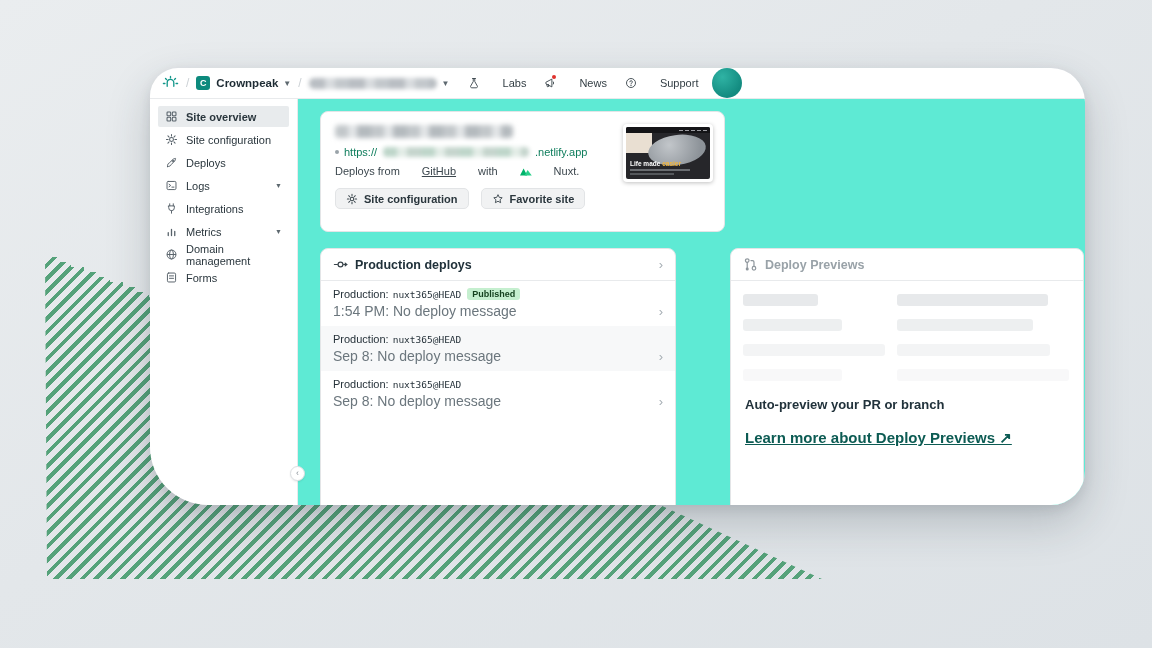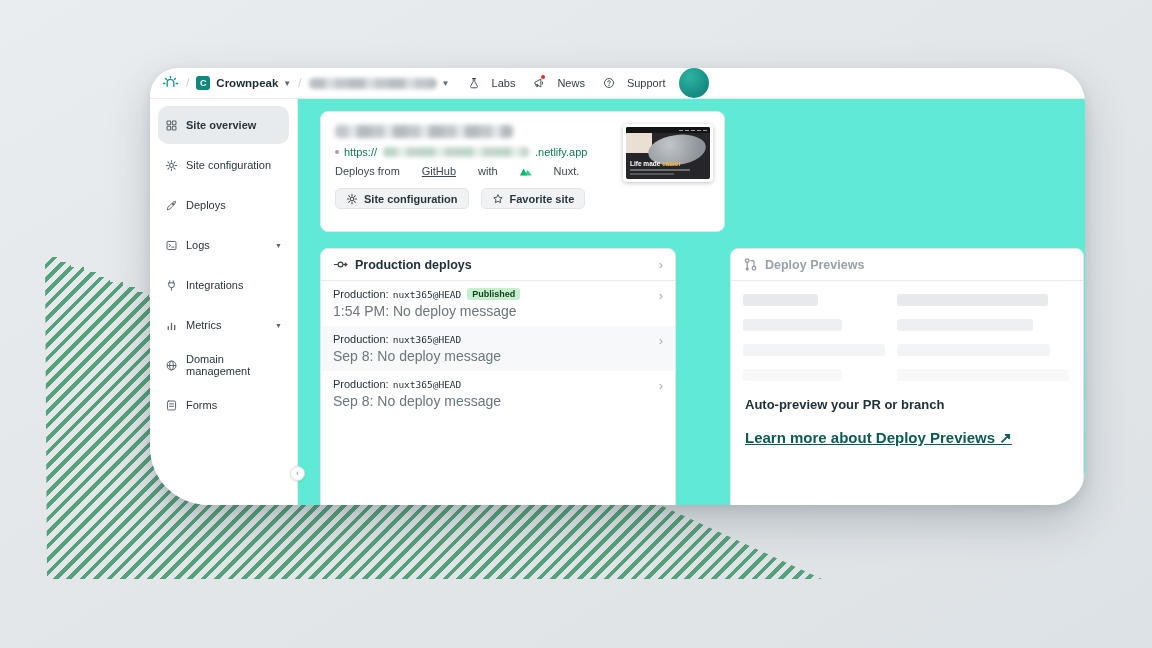--- a/index.html
+++ b/index.html
@@ -27,32 +27,32 @@
   .crumb-sep { color:#ccd1d5; font-size:12px; margin:0 7px; }
   .team-badge { width:14px; height:14px; border-radius:3px; background:#0d8a7d; color:#fff;
     font-size:9px; font-weight:bold; display:flex; align-items:center; justify-content:center; margin-right:6px; }
   .team-name { font-size:11.5px; font-weight:bold; color:#1e2c34; }
   .chev-down { font-size:8px; color:#5d686f; margin-left:5px; }
   .crumb-group { display:flex; align-items:center; cursor:pointer; }
   .blur-pill { width:128px; height:11px; border-radius:5px; filter:blur(2.2px);
     background:repeating-linear-gradient(90deg,#b9bec3 0 16px,#d8dbde 16px 26px,#c3c8cc 26px 40px); }
   .search { margin-left:auto; width:224px; height:19px; border:1px solid #d3d7da; border-radius:5px;
     display:flex; align-items:center; padding:0 8px; color:#868f95; font-size:10.5px; gap:5px; background:#fff; }
-  .nav-item { display:flex; align-items:center; gap:12px; font-size:11px; color:#333e44;
+  .nav-item { display:flex; align-items:center; gap:23px; font-size:11px; color:#333e44;
     margin-left:18px; cursor:pointer; position:relative; }
   .nav-item svg { display:block; }
   .news-dot { position:absolute; left:8px; top:-2px; width:4px; height:4px; border-radius:50%; background:#e0322d; }
   .avatar { width:30px; height:30px; border-radius:50%; margin-left:14px; margin-right:-13px; flex:none;
     background:radial-gradient(circle at 35% 30%, #2fb3a4 0%, #138b80 70%); }
 
   
   .app-body { display:flex; height:406px; position:relative; }
   .sidebar { width:147px; flex:none; padding:7px 8px; }
-  .side-item { display:flex; align-items:center; height:38px; margin-bottom:2px; padding:0 7px;
-    border-radius:10px; font-size:11px; color:#2a363d; cursor:pointer; }
+  .side-item { display:flex; align-items:center; height:21px; margin-bottom:2px; padding:0 7px;
+    border-radius:2px; font-size:11px; color:#2a363d; cursor:pointer; }
   .side-item.active { background:#e8ebed; font-weight:bold; }
   .side-item .ico { width:13px; height:13px; margin-right:8px; color:#57626a; flex:none; }
   .side-item .grow { flex:1; }
   .side-chev { font-size:7px; color:#5d686f; }
   .divider { width:1px; background:#e8eaec; }
   .collapse-btn { position:absolute; left:140px; top:367px; width:15px; height:15px; border-radius:50%;
     background:#fff; border:1px solid #dcdfe2; color:#8a939a; font-size:9px; line-height:13px;
     text-align:center; box-shadow:0 1px 2px rgba(0,0,0,.08); cursor:pointer; z-index:3; }
   .main { flex:1; position:relative; background:#5eead4; }
 
@@ -91,21 +91,21 @@
   .prod-card { left:22px; top:149px; width:356px; height:300px; }
   .prev-card { left:388px; top:149px; width:354px; height:300px;margin-left:44px; }
   .card-head { display:flex; align-items:center; height:32px; padding:0 12px; border-bottom:1px solid #e8eaec; }
   .card-head .ico { width:15px; height:15px; margin-right:7px; color:#39444b; }
   .card-title { font-size:12.5px; font-weight:bold; color:#20313a; }
   .card-head .chev-r { margin-left:auto; }
   .chev-r { color:#a6aeb4; font-size:13px; cursor:pointer; }
   .prev-card .card-title { color:#99a2a8; }
   .prev-card .card-head .ico { color:#8f979d; }
 
-  .deploy-row { display:flex; align-items:flex-start; padding:7px 12px; cursor:pointer; }
+  .deploy-row { display:flex; align-items:flex-end; padding:7px 12px; cursor:pointer; }
   .deploy-row.alt { background:#f7f8f9; }
   .dr-main { flex:1; }
   .dr-title { font-size:11px; color:#26323a; font-weight:500; display:flex; align-items:center; }
   .dr-ref { font-family:"DejaVu Sans Mono", monospace; font-size:9.5px; margin-left:4px; color:#26323a; }
   .badge { margin-left:6px; background:#c5efcf; color:#15421f; font-size:9px; font-weight:bold;
     padding:1px 5px; border-radius:3px; }
   .dr-sub { font-size:14px; color:#6b767d; margin-top:3px; }
 
   
   .skel { display:grid; grid-template-columns:142px 172px; column-gap:12px; row-gap:13px; padding:13px 12px 4px; }

